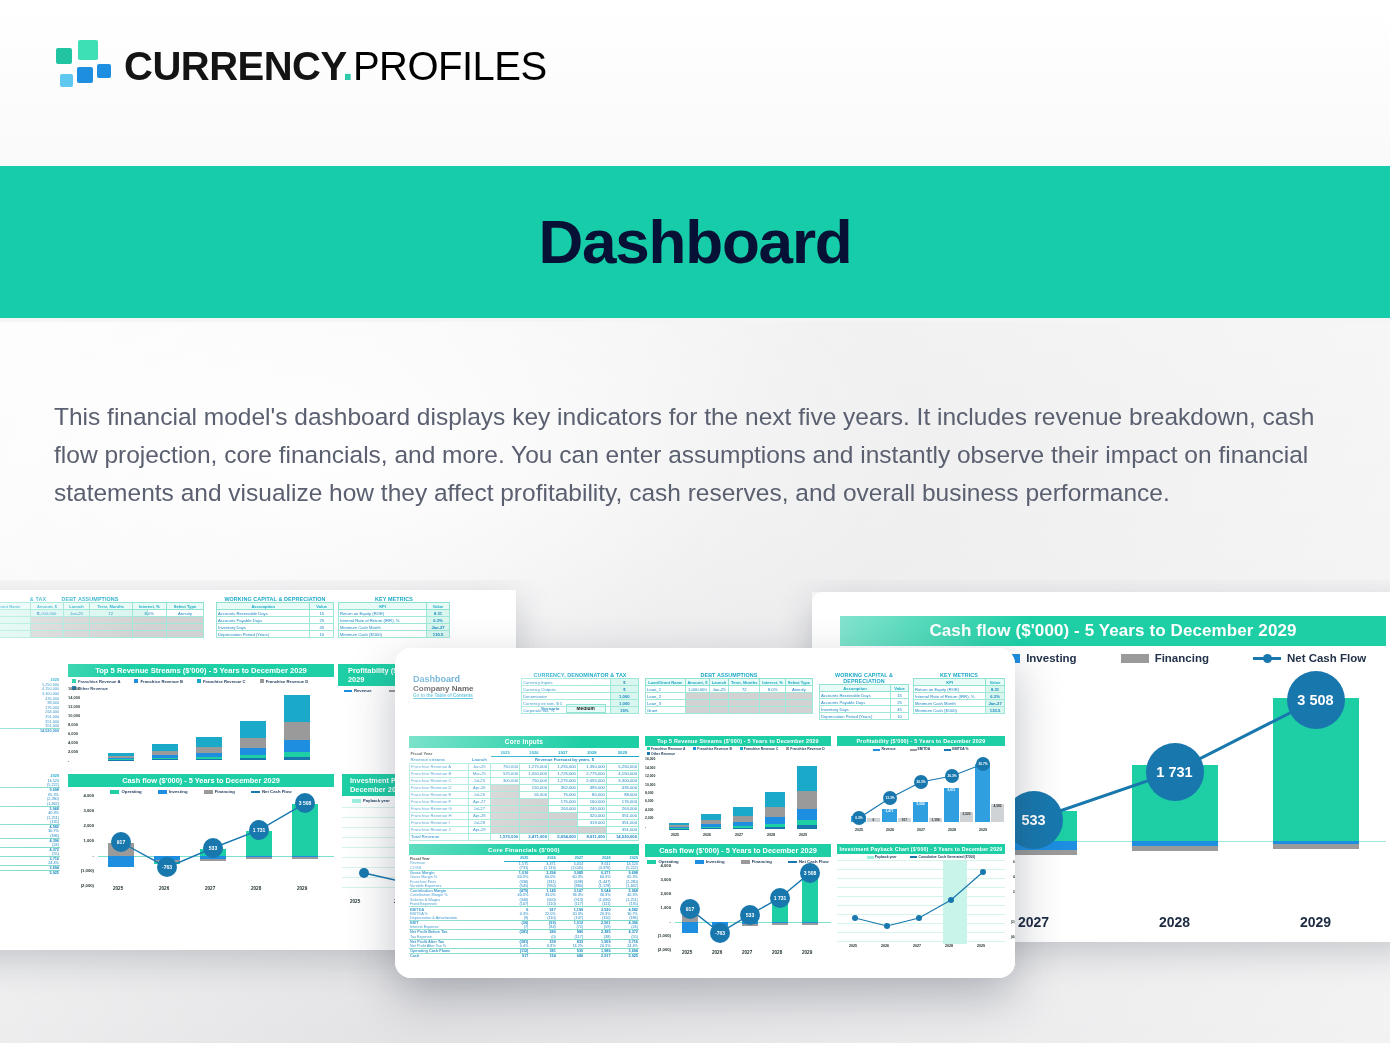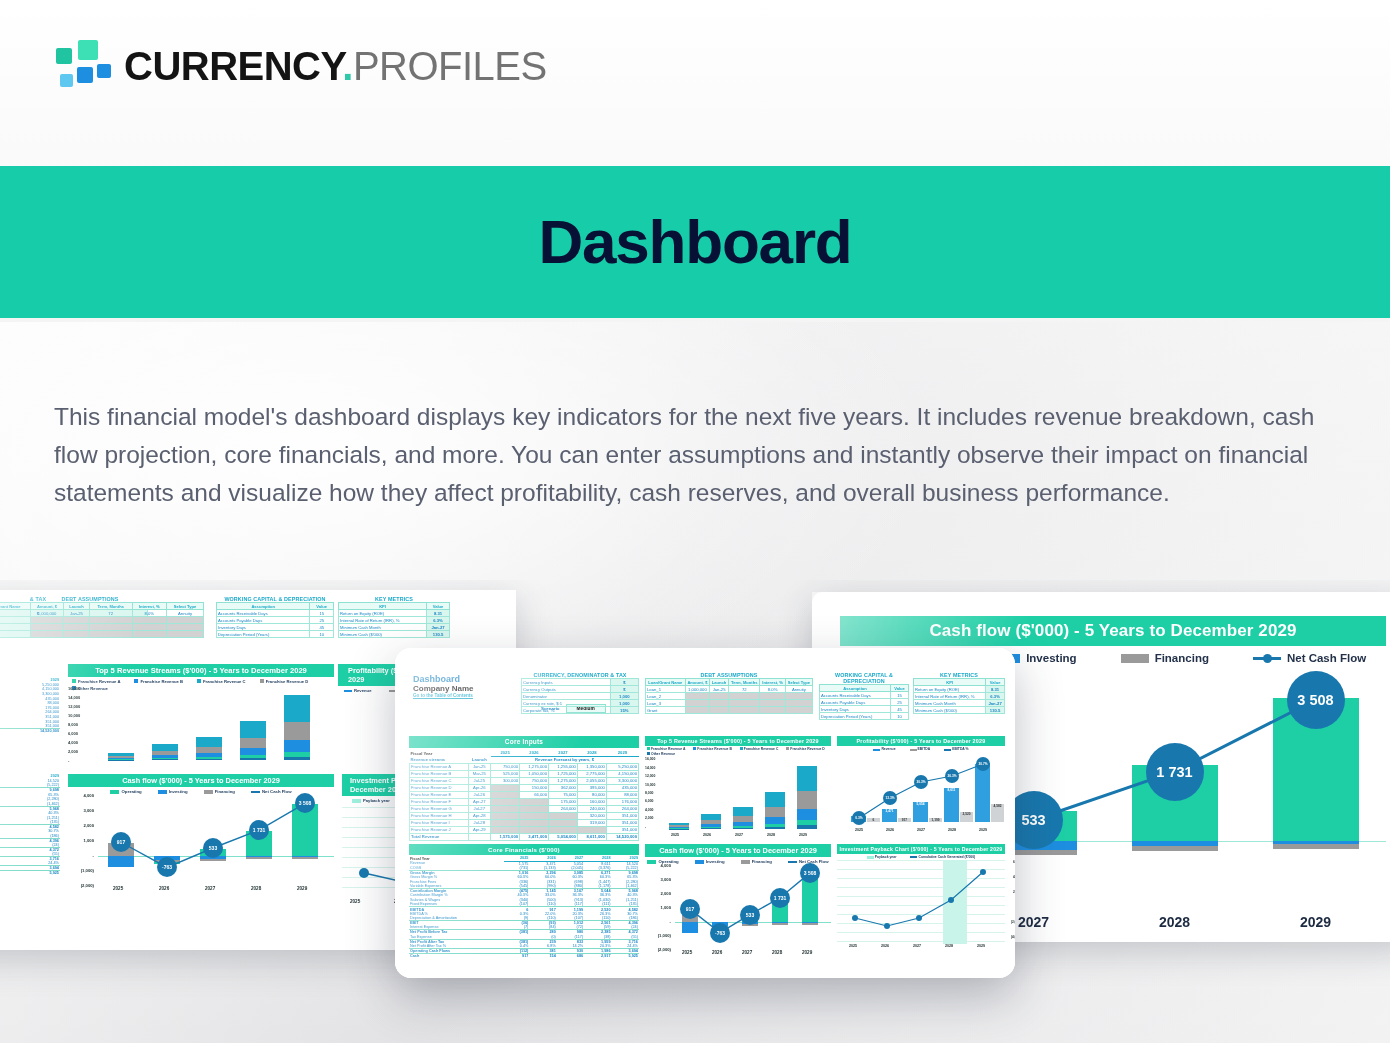--- a/index.html
+++ b/index.html
@@ -32,21 +32,21 @@
   .logo-mark { position:relative; width:52px; height:52px; flex:0 0 auto; }
   .logo-mark i { position:absolute; display:block; border-radius:2px; }
   .sq1 { left:0px;  top:8px;  width:16px; height:16px; background:#20c4a0; }
   .sq2 { left:22px; top:0px;  width:20px; height:20px; background:#3ce0b4; }
   .sq3 { left:4px;  top:34px; width:13px; height:13px; background:#5fc8f0; }
   .sq4 { left:21px; top:27px; width:16px; height:16px; background:#1e8ee0; }
   .sq5 { left:41px; top:24px; width:14px; height:14px; background:#1e8ee0; }
   .logo-text { font-size:40px; letter-spacing:-0.5px; line-height:1; white-space:nowrap; }
   .logo-text .b { font-weight:bold; color:#141414; }
   .logo-text .dot { font-weight:bold; color:#2ec9a8; }
-  .logo-text .l { font-weight:normal; color:#737373; }
+  .logo-text .l { font-weight:normal; color:#000000; }
 
   
   .band {
     position:absolute; left:0; top:166px; width:100%; height:152px;
     display:flex; align-items:center; justify-content:center;
   }
   .band-title {
     font-size:62px; font-weight:bold; letter-spacing:-1.2px;
     color:#071035; line-height:1;
   }

